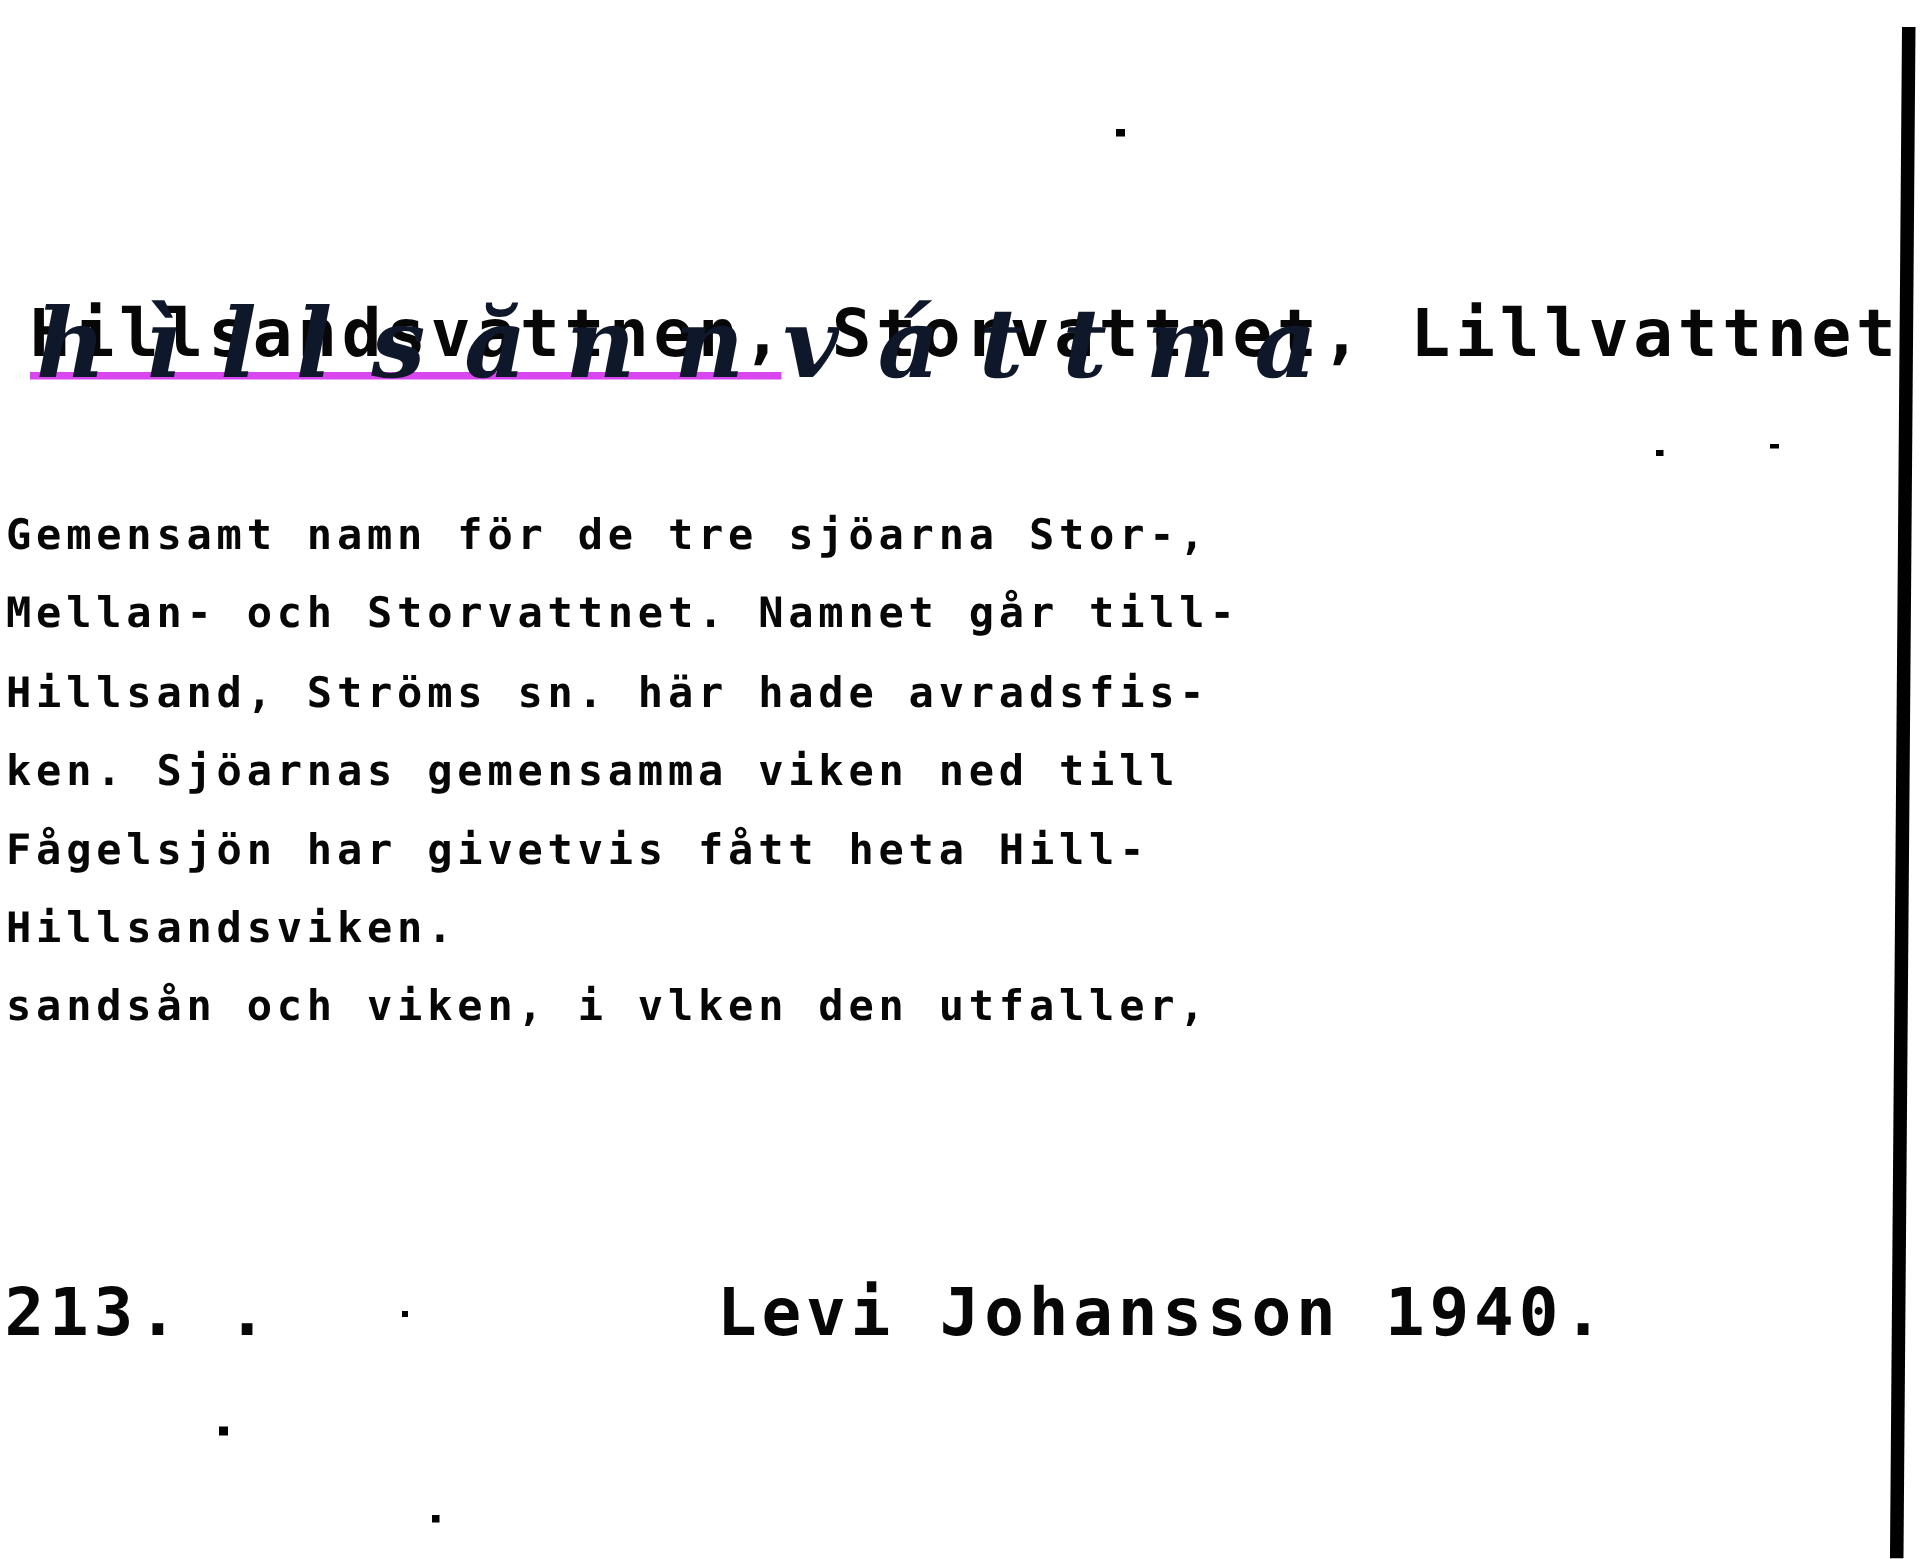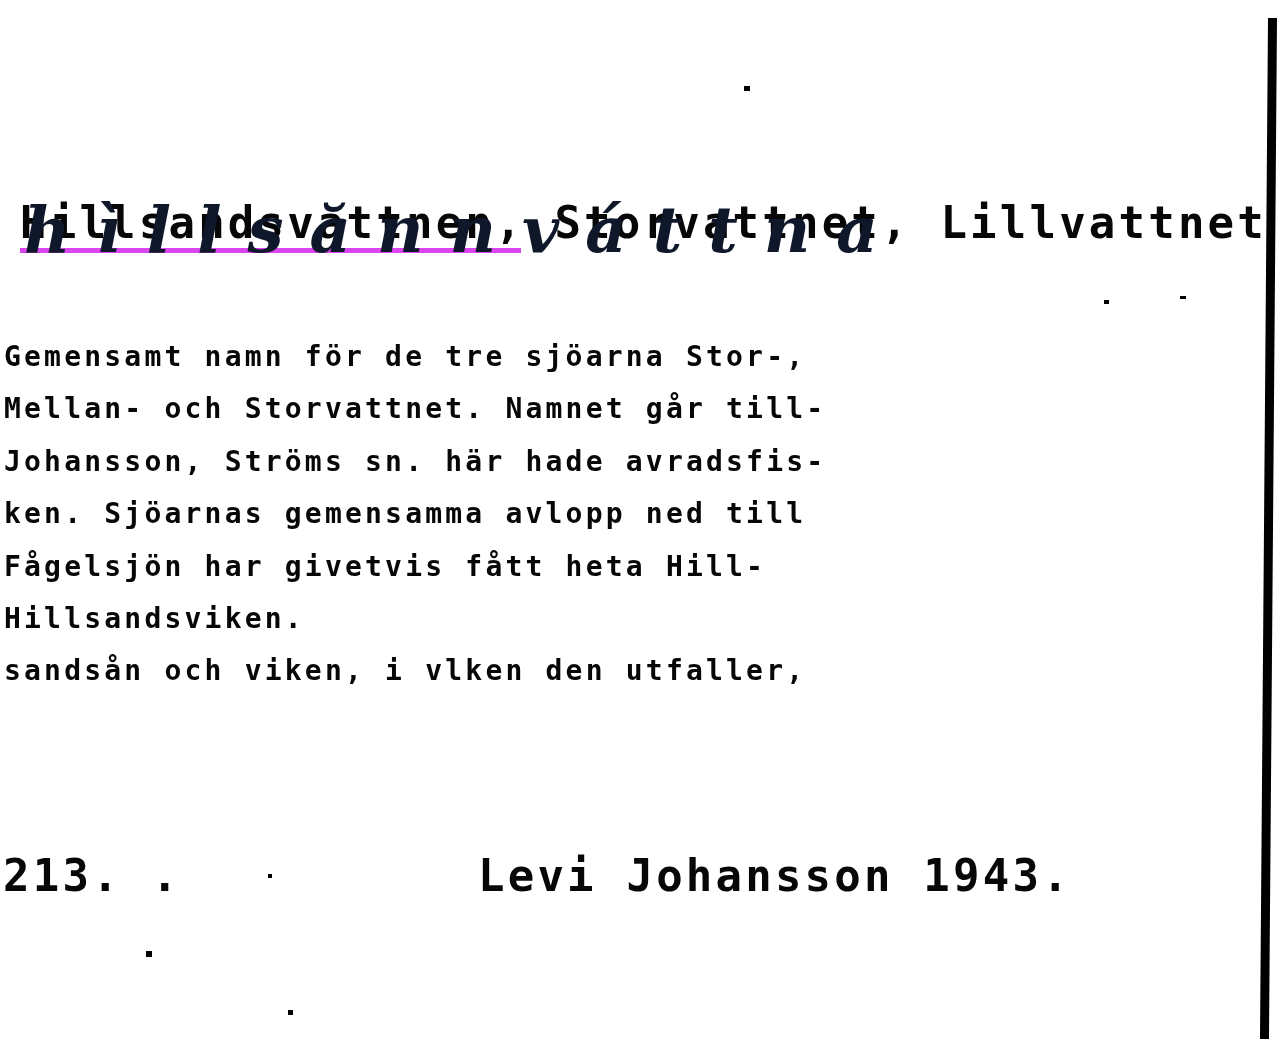--- a/index.html
+++ b/index.html
@@ -99,30 +99,30 @@
 
   <div class="header-block tw">
     <div><span class="underlined">Hillsandsvattnen</span><span>, Storvattnet, Lillvattnet</span></div>
   </div>
 
   <div class="phonetic-line">hìllsănnváttna</div>
 
   <div class="body-block">
     <div class="tw-line">Gemensamt namn för de tre sjöarna Stor-,</div>
     <div class="tw-line">Mellan- och Storvattnet. Namnet går till-</div>
-    <div class="tw-line">Johansson, Ströms sn. här hade avradsfis-</div>
-    <div class="tw-line">ken. Sjöarnas gemensamma avlopp ned till</div>
+    <div class="tw-line">Hillsand, Ströms sn. här hade avradsfis-</div>
+    <div class="tw-line">ken. Sjöarnas gemensamma viken ned till</div>
     <div class="tw-line">Fågelsjön har givetvis fått heta Hill-</div>
     <div class="tw-line">Hillsandsviken.</div>
     <div class="tw-line">sandsån och viken, i vlken den utfaller,</div>
   </div>
 
   <div class="footer-number tw">213. .</div>
 
-  <div class="footer-attribution tw">Levi Johansson 1943.</div>
+  <div class="footer-attribution tw">Levi Johansson 1940.</div>
 
   <div class="right-line"></div>
 
   <div class="speck speck-1"></div>
   <div class="speck speck-2"></div>
   <div class="speck speck-3"></div>
   <div class="speck speck-4"></div>
   <div class="speck speck-5"></div>
   <div class="speck speck-6"></div>
 

